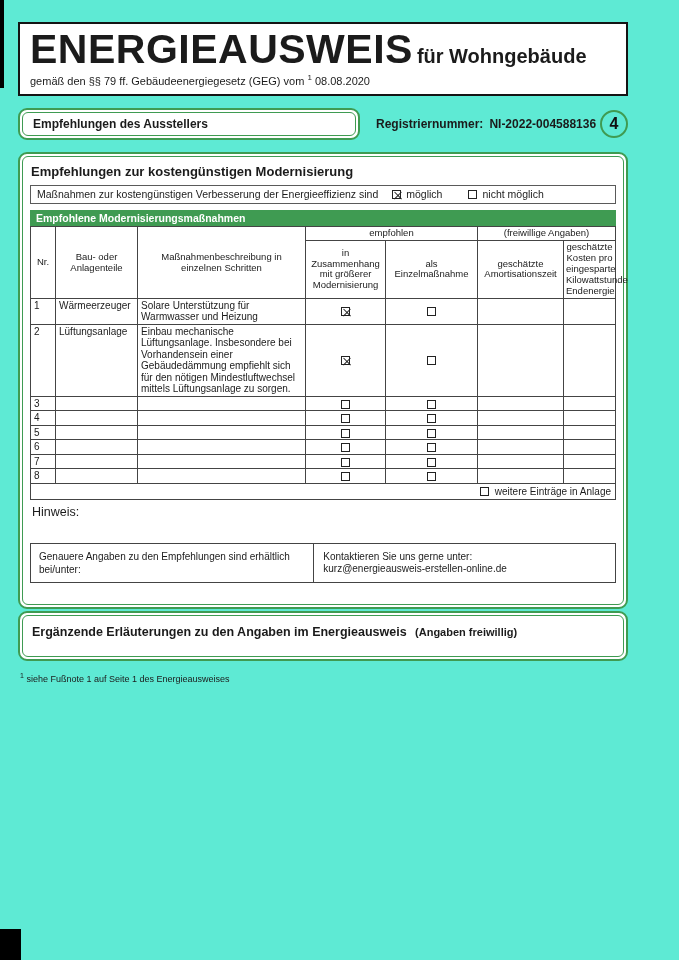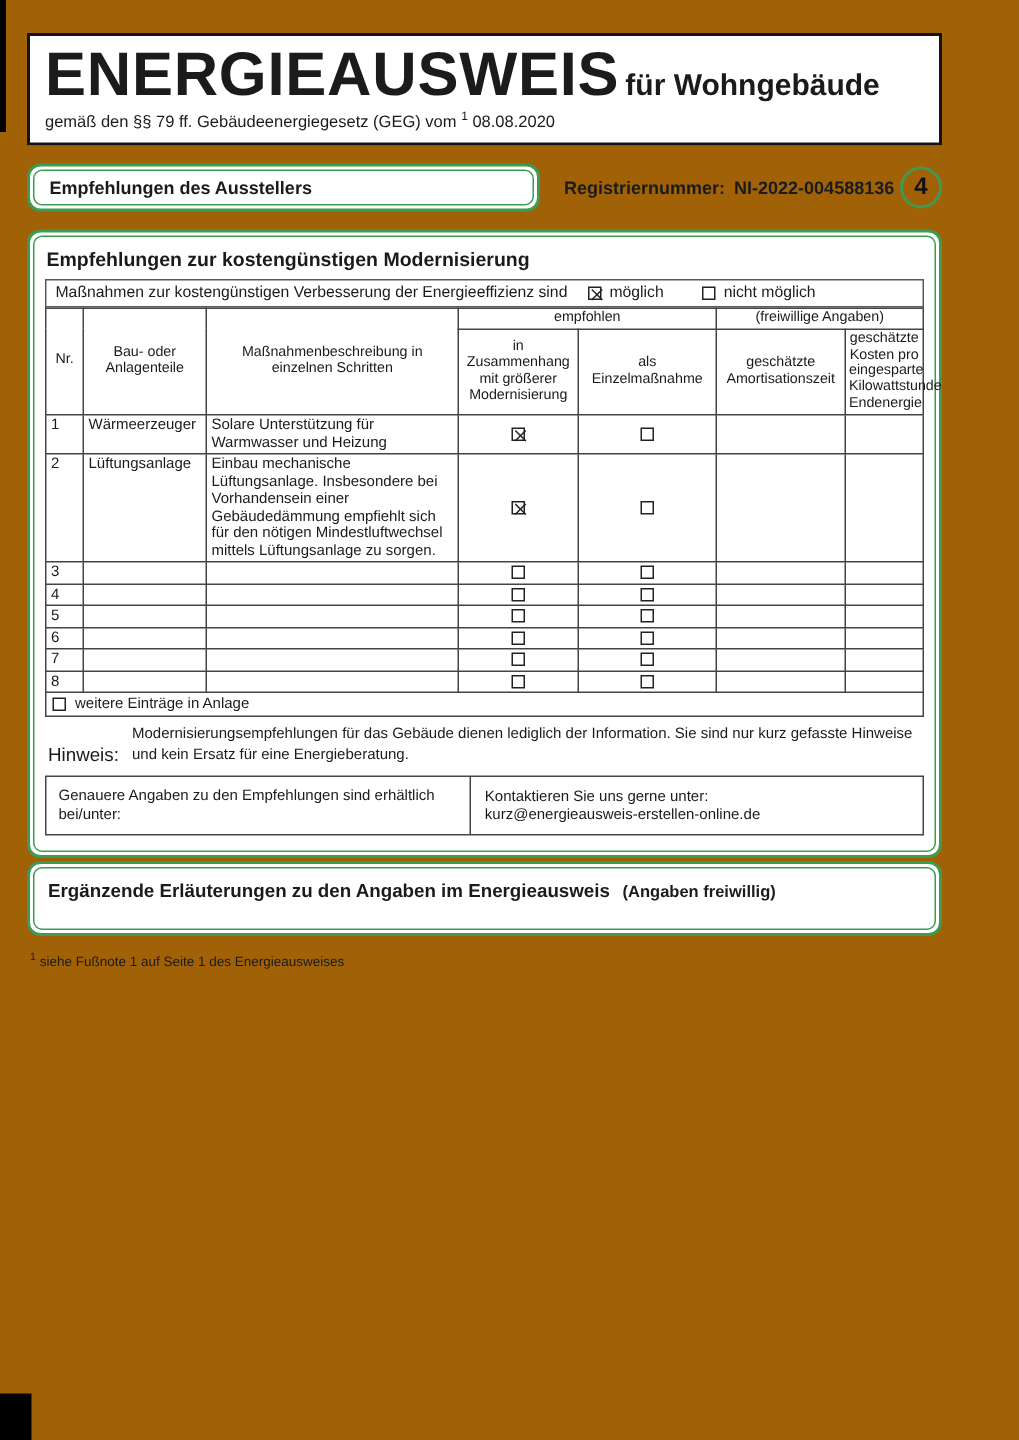--- a/index.html
+++ b/index.html
@@ -3,21 +3,21 @@
 <meta charset="utf-8">
 <style>
   :root {
     --accent: #3f9b52;
     --line: #444444;
     --ink: #1b1b1b;
   }
   * { margin: 0; padding: 0; box-sizing: border-box; }
   body { background: #e8e8e8; font-family: "Liberation Sans", sans-serif; color: var(--ink); }
   .page {
-    position: relative; width: 679px; height: 960px; background: #a16207;
+    position: relative; width: 679px; height: 960px; background: #5eead4;
     margin: 0 auto; overflow: hidden;
   }
   .artifact { position: absolute; background: #000; }
   .artifact-top { left: 0; top: 0; width: 4px; height: 88px; }
   .artifact-bottom { left: 0; bottom: 0; width: 21px; height: 31px; }
 
   .content { width: 610px; margin-left: 18px; padding-top: 22px; }
 
   
   .header-box { border: 2px solid #141414; padding: 5px 10px 7px 10px; background: #fff; }
@@ -35,21 +35,21 @@
   .registry { margin-left: 16px; font-size: 12px; font-weight: bold; white-space: nowrap; }
   .registry .reg-val { margin-left: 6px; }
   .page-circle {
     margin-left: auto; width: 28px; height: 28px; border: 2px solid var(--accent);
     border-radius: 50%; display: flex; align-items: center; justify-content: center;
     font-size: 16px; font-weight: bold; color: #111;
   }
 
   
   .main-box { margin-top: 12px; }
-  .main-inner { padding: 6px 7px 10px 7px; }
+  .main-inner { padding: 6px 7px 21px 7px; }
   .section-title { font-size: 13px; font-weight: bold; margin: 1px 0 6px 1px; }
 
   .possible-row {
     border: 1px solid #5a5a5a; padding: 2.5px 6px; font-size: 10.5px;
     display: flex; align-items: center;
   }
   .possible-row .cb { margin-left: 14px; margin-right: 5px; }
   .possible-row .cb + span { margin-right: 12px; }
 
   .green-bar {
@@ -73,28 +73,28 @@
   }
   .cb.checked::before, .cb.checked::after {
     content: ""; position: absolute; left: -0.5px; top: 4px; width: 10px; height: 1.2px;
     background: #222;
   }
   .cb.checked::before { transform: rotate(45deg); }
   .cb.checked::after { transform: rotate(-45deg); }
 
   .weitere-row {
     display: flex; align-items: center; gap: 6px; border: 1px solid var(--line);
-    border-top: none; padding: 2px 4px; font-size: 10px;
+    border-top: none; padding: 2px 4px; font-size: 10px; justify-content: flex-end;
   }
 
   .hinweis-row { display: flex; padding: 5px 2px 6px 2px; align-items: flex-end; }
   .hinweis-label { font-size: 12.5px; flex: 0 0 56px; }
   .hinweis-text { font-size: 10px; line-height: 1.35; }
 
-  .contact-row { border: 1px solid var(--line); display: flex; min-height: 40px; margin-top: 1px; }
+  .contact-row { border: 1px solid var(--line); display: flex; min-height: 40px; margin-top: 18px; }
   .contact-left {
     flex: 0 0 48.5%; border-right: 1px solid var(--line); padding: 4px 8px;
     display: flex; align-items: center; font-size: 10px; line-height: 1.3;
   }
   .contact-right {
     flex: 1; padding: 4px 9px; display: flex; flex-direction: column;
     justify-content: center; gap: 1px; font-size: 10px;
   }
 
   
@@ -144,20 +144,21 @@
         <div class="section-title">Empfehlungen zur kostengünstigen Modernisierung</div>
 
         <div class="possible-row">
           <span>Maßnahmen zur kostengünstigen Verbesserung der Energieeffizienz sind</span>
           <span class="cb checked"></span>
           <span>möglich</span>
           <span class="cb"></span>
           <span>nicht möglich</span>
         </div>
 
+        <div class="green-bar">Empfohlene Modernisierungsmaßnahmen</div>
 
         <table class="mod-table">
           <colgroup>
             <col style="width:25px">
               <col style="width:82px">
               <col style="width:168px">
             <col style="width:80px">
               <col style="width:92px">
               <col style="width:86px">
               <col>
@@ -253,21 +254,20 @@
           </tbody>
         </table>
 
         <div class="weitere-row">
           <span class="cb"></span>
           <span>weitere Einträge in Anlage</span>
         </div>
 
         <div class="hinweis-row">
           <span class="hinweis-label">Hinweis:</span>
-          <span class="hinweis-text">Modernisierungsempfehlungen für das Gebäude dienen lediglich der Information. Sie sind nur kurz gefasste Hinweise und kein Ersatz für eine Energieberatung.</span>
         </div>
 
         <div class="contact-row">
           <div class="contact-left">Genauere Angaben zu den Empfehlungen sind erhältlich bei/unter:</div>
           <div class="contact-right">
             <div>Kontaktieren Sie uns gerne unter:</div>
             <div>kurz@energieausweis-erstellen-online.de</div>
           </div>
         </div>
 

